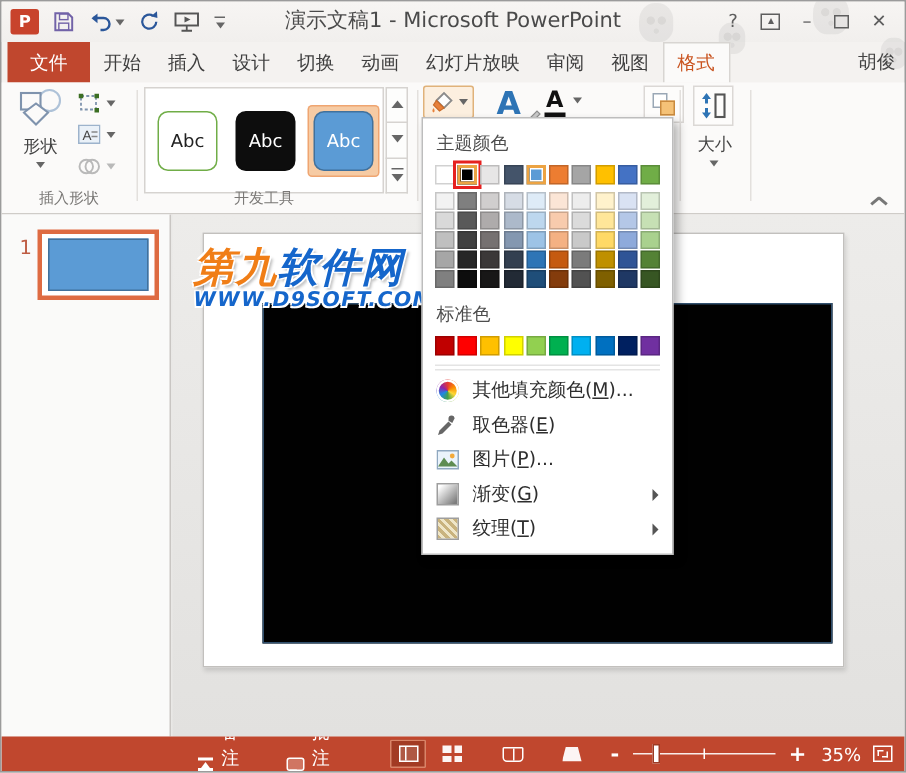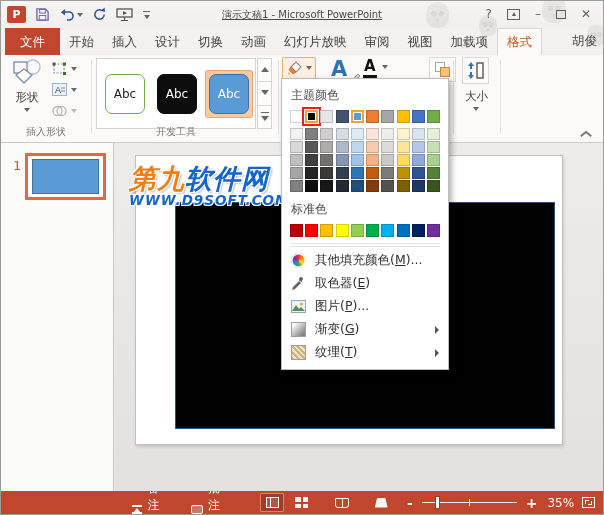--- a/index.html
+++ b/index.html
@@ -7,21 +7,21 @@
   .window { position:relative; width:604px; height:515px; background:#F4F2F0; border:1px solid #9B9B9B; overflow:hidden; font-family:"DejaVu Sans","Liberation Sans",sans-serif; }
 
   
   .titlebar { position:absolute; left:0; top:0; right:0; height:27px; display:flex; align-items:center; padding-left:6px; background:linear-gradient(#F7F5F3,#F1EFED); }
   .qat { display:flex; align-items:center; gap:9px; }
   .qat svg, .qat .pptlogo { display:block; }
   .pptlogo { width:19px; height:17px; background:#C8432C; border-radius:2px; color:#fff; font-size:11px; font-weight:bold; text-align:center; line-height:17px; }
   .qat-caret { width:10px; height:10px; position:relative; }
   .qat-caret::before { content:""; position:absolute; left:1px; top:1px; width:7px; height:1px; background:#666; }
   .qat-caret::after { content:""; position:absolute; left:2px; top:5px; border-left:3px solid transparent; border-right:3px solid transparent; border-top:4px solid #666; }
-  .win-title { position:absolute; left:50%; transform:translateX(-50%); top:0; line-height:27px; font-size:10px; color:#4A4A4A; white-space:nowrap;text-decoration:underline; }
+  .win-title { position:absolute; left:50%; transform:translateX(-50%); top:0; line-height:27px; font-size:14px; color:#4A4A4A; white-space:nowrap; }
   .win-controls { margin-left:auto; display:flex; align-items:center; gap:15px; padding-right:12px; z-index:3; }
   .wc { font-size:12px; color:#5E5E5E; line-height:27px; text-align:center; }
   .wc-max { width:10px; height:9px; border:1px solid #5E5E5E; }
   .wc-ribbonopt { width:13px; height:11px; border:1px solid #5E5E5E; position:relative; }
   .wc-ribbonopt::after { content:""; position:absolute; left:4px; top:2px; border-left:2px solid transparent; border-right:2px solid transparent; border-bottom:4px solid #5E5E5E; }
   .skull { position:absolute; border-radius:46% 46% 40% 40%; opacity:.13; pointer-events:none;
     background: radial-gradient(circle at 34% 45%, #333 2.5px, transparent 3px),
                 radial-gradient(circle at 66% 45%, #333 2.5px, transparent 3px),
                 radial-gradient(circle at 50% 72%, #444 1.5px, transparent 2px), #8E8E8E; }
 
@@ -180,21 +180,20 @@
     <div class="file-tab">文件</div>
     <div class="tabs">
         <div class="tab">开始</div>
         <div class="tab">插入</div>
         <div class="tab">设计</div>
         <div class="tab">切换</div>
         <div class="tab">动画</div>
         <div class="tab">幻灯片放映</div>
         <div class="tab">审阅</div>
         <div class="tab">视图</div>
-        <div class="tab">加载项</div>
         <div class="tab active">格式</div>
       </div>
     <div class="user-area">
       <span class="user-name">胡俊</span>
 
     </div>
   </div>
 
   <div class="ribbon">
     <div class="shapes-btn">

